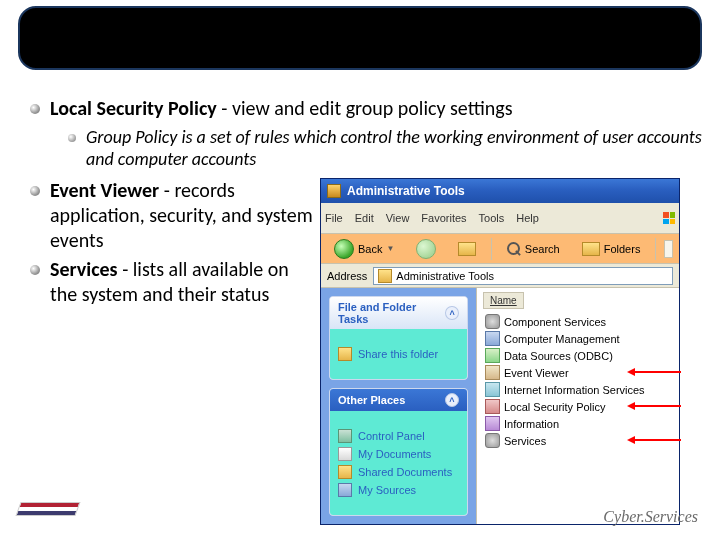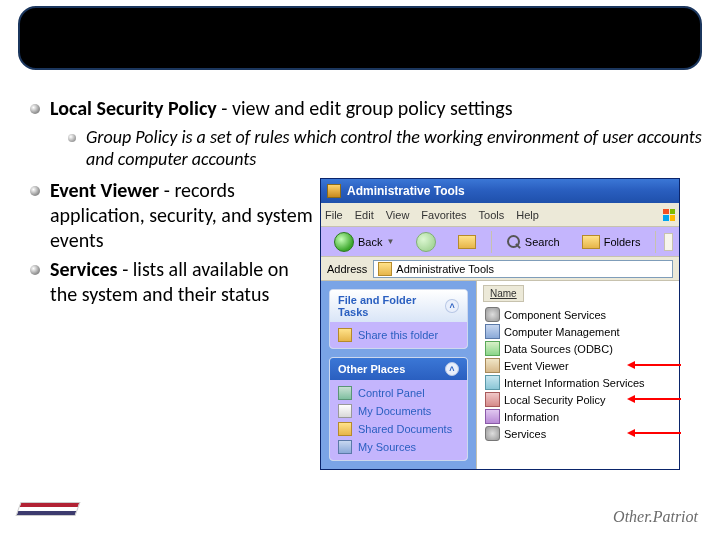--- a/index.html
+++ b/index.html
@@ -93,33 +93,33 @@
     font-weight: 700;
     font-size: 12px;
   }
   .xp-title .ticon {
     width: 14px; height: 14px;
     background: linear-gradient(#ffd26b,#c88a1e);
     border: 1px solid #8a6a1a;
     margin-right: 6px;
   }
   .xp-menu {
-    height: 24px;
+    height: 31px;
     background: #ece9d8;
     border-bottom: 1px solid #c7c2ae;
     display: flex;
     align-items: center;
     padding: 0 4px;
     gap: 12px;
     font-size: 11px;
     color: #333;
   }
   .xp-tool {
     height: 30px;
-    background: #c4b5fd;
+    background: #fdba74;
     border-bottom: 1px solid #c7c2ae;
     display: flex;
     align-items: center;
     padding: 0 6px;
     gap: 8px;
   }
   .tbtn {
     display: flex;
     align-items: center;
     gap: 4px;
@@ -186,22 +186,22 @@
   }
   .panel-hd.blue {
     background: linear-gradient(#3b77d6,#2a5fc0);
     color:#fff;
   }
   .chev {
     width:14px;height:14px;border-radius:50%;background:#e9effb;border:1px solid #b8c8e6;
     display:flex;align-items:center;justify-content:center;color:#2a5fc0;font-size:9px;
   }
   .panel-bd {
-    background:#c4b5fd;
-    padding:6px 8px;
+    background:#5eead4;
+    padding:18px 8px;
     display:flex;flex-direction:column;gap:4px;
   }
   .sitem { display:flex; gap:6px; align-items:center; color:#2a5fc0; font-size:11px; }
   .ic { width:14px;height:14px;display:inline-block; }
   .ic-share{background:linear-gradient(#ffe28a,#e6b54a);border:1px solid #b58a2a;}
   .ic-cpl{background:linear-gradient(#c9e1d4,#7fbfa0);border:1px solid #5a9576;}
   .ic-doc{background:linear-gradient(#fff,#d9d9d9);border:1px solid #999;}
   .ic-fldr{background:linear-gradient(#ffe28a,#e6b54a);border:1px solid #b58a2a;}
   .ic-comp{background:linear-gradient(#c7d7f0,#8aa9d8);border:1px solid #5a79a8;}
 
@@ -441,13 +441,13 @@
         </div>
       </div>
     </div>
 
   </div>
 </div>
 
 <div class="footer-logo">
   <div class="flag"></div>
 </div>
-<div class="footer-text">Other.Patriot</div>
+<div class="footer-text">Cyber.Services</div>
 
 </body></html>

